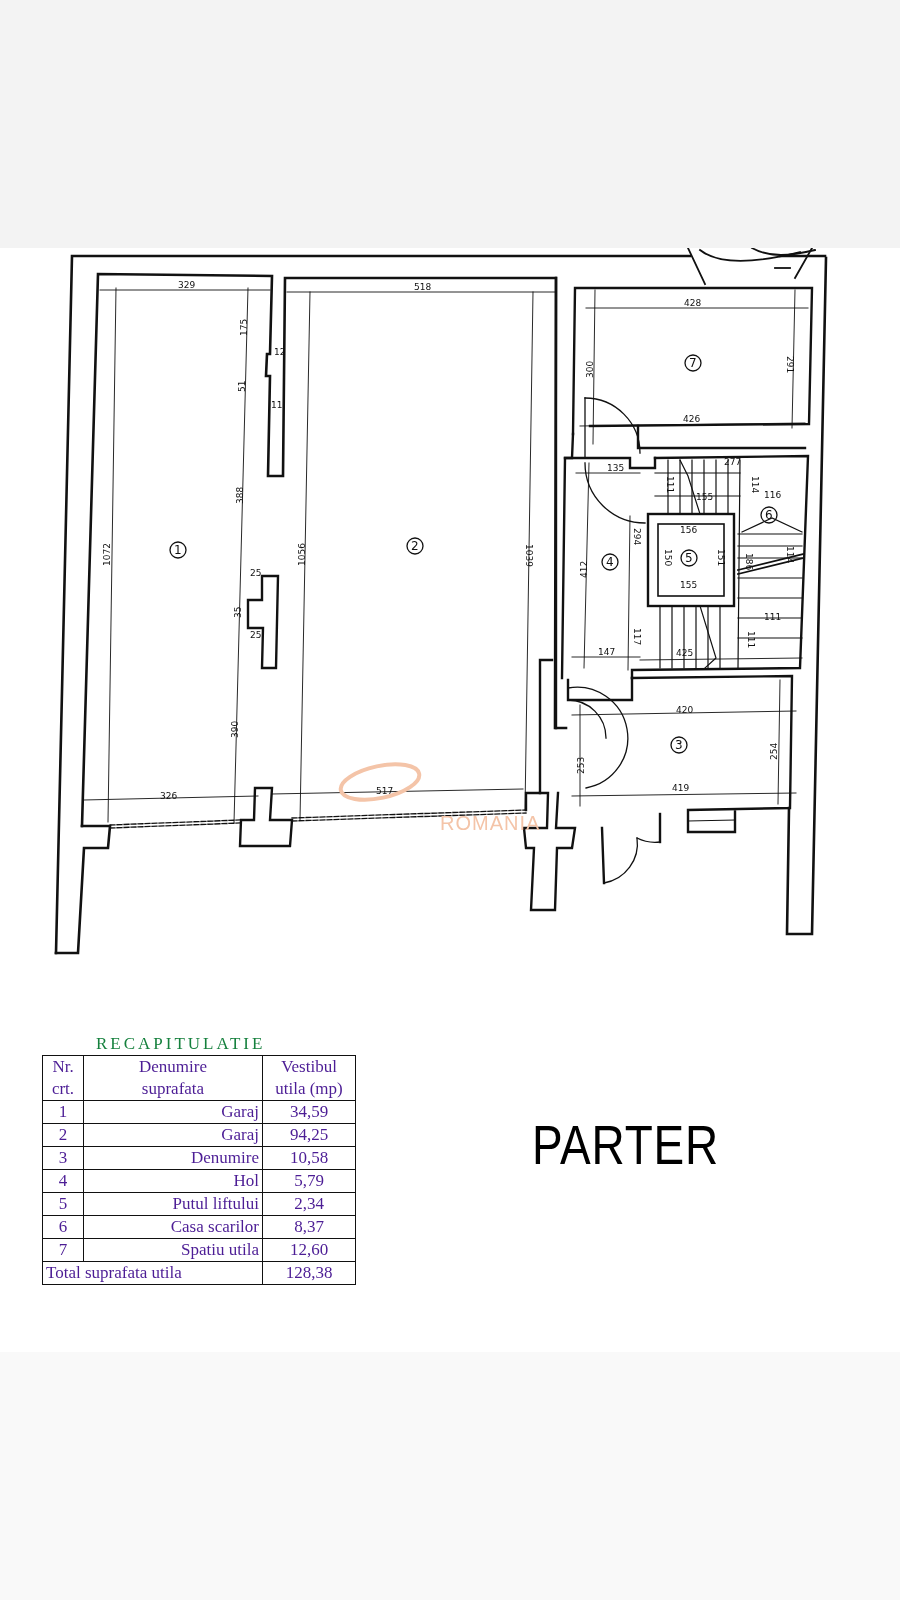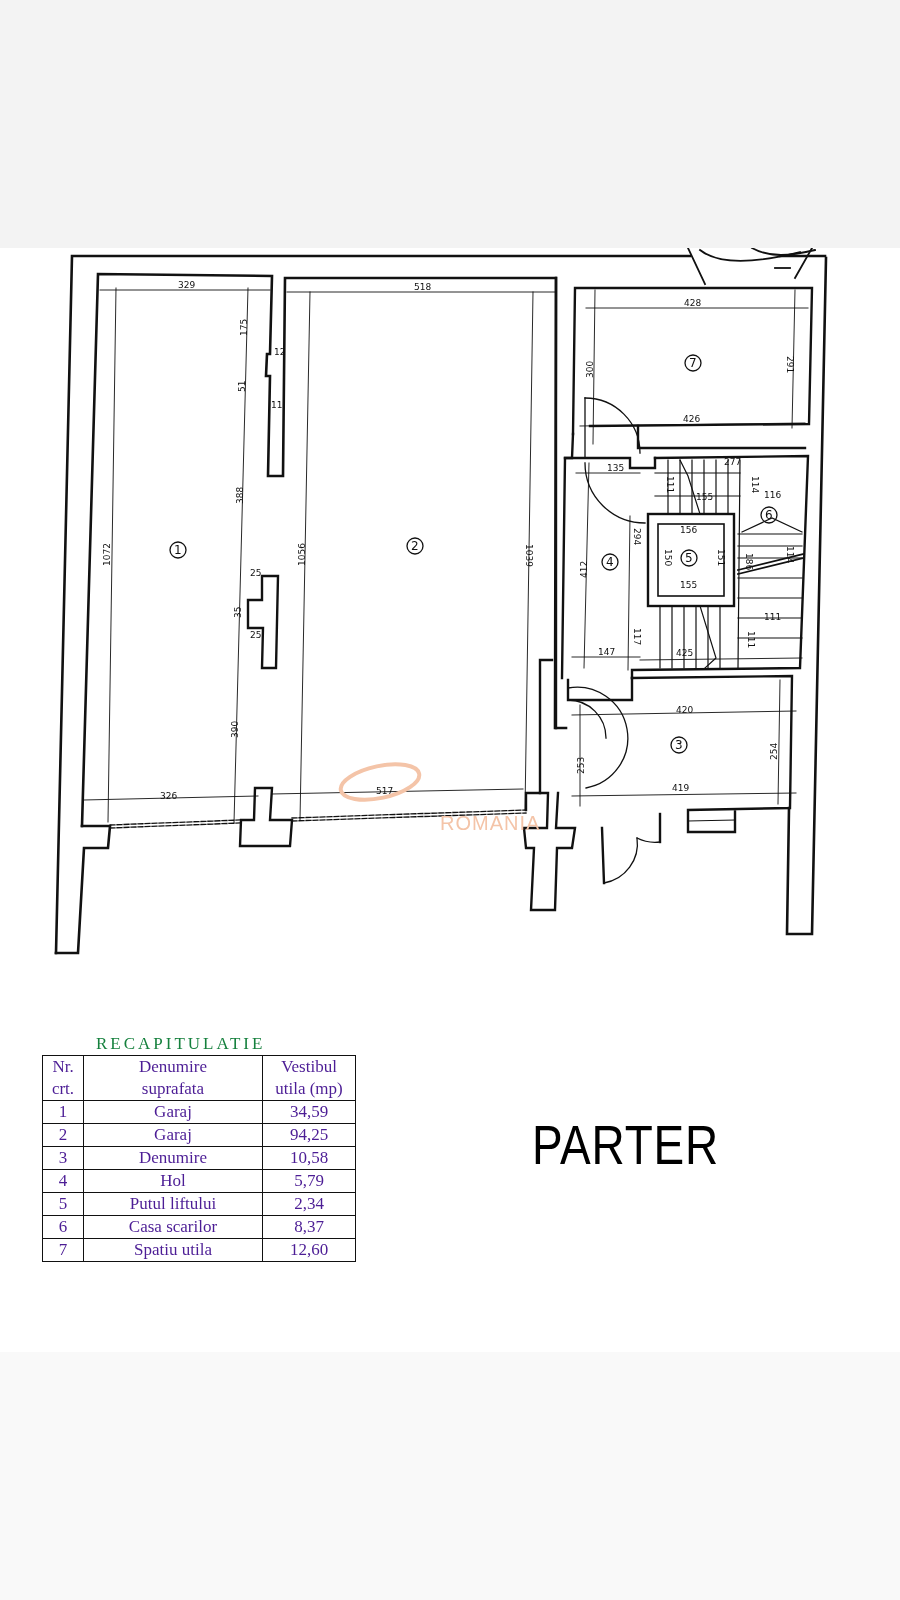--- a/index.html
+++ b/index.html
@@ -11,21 +11,21 @@
   svg.plan { position:absolute; left:0; top:248px; }
   .dim { font-family:"DejaVu Sans", sans-serif; font-size:9px; fill:#111; }
   .room-num { font-family:"DejaVu Sans", sans-serif; font-size:12px; fill:#111; }
   .wm { font-family:"Liberation Sans", sans-serif; font-size:20px; fill:#f4c4a8; letter-spacing:1px; }
 
   .recap-title { position:absolute; left:96px; top:1034px; font-size:17px; letter-spacing:3px; color:#15803d; }
   table.recap { position:absolute; left:42px; top:1055px; border-collapse:collapse; color:#4c1d95; font-size:17px; }
   table.recap td, table.recap th { border:1.6px solid #111; padding:0 3px; line-height:22px; height:22px; }
   table.recap th { font-weight:normal; text-align:center; line-height:22px; }
   table.recap td.nr { text-align:center; width:34px; }
-  table.recap td.name { width:172px; text-align:center; }
+  table.recap td.name { width:172px; text-align:right; }
   table.recap td.val { width:86px; text-align:center; }
   table.recap .hdr-nr { width:34px; }
   table.recap .hdr-name { width:172px;margin-top:48px; }
   table.recap .hdr-val { width:86px; }
   .parter { position:absolute; left:532px; top:1112px; font-family:"Liberation Sans", sans-serif;
             font-size:56px; letter-spacing:1px; color:#000; transform:scaleX(0.82); transform-origin:left top; }
 </style>
 </head>
 <body>
 
@@ -277,16 +277,20 @@
   <tr>
         <td class="nr">6</td>
         <td class="name">Casa scarilor</td>
         <td class="val">8,37</td>
       </tr>
   <tr>
         <td class="nr">7</td>
         <td class="name">Spatiu utila</td>
         <td class="val">12,60</td>
       </tr>
+  <tr>
+    <td colspan="2">Total suprafata utila</td>
+    <td class="val">128,38</td>
+  </tr>
 </tbody>
   </table>
 
 <div class="parter">PARTER</div>
 
 </body></html>

